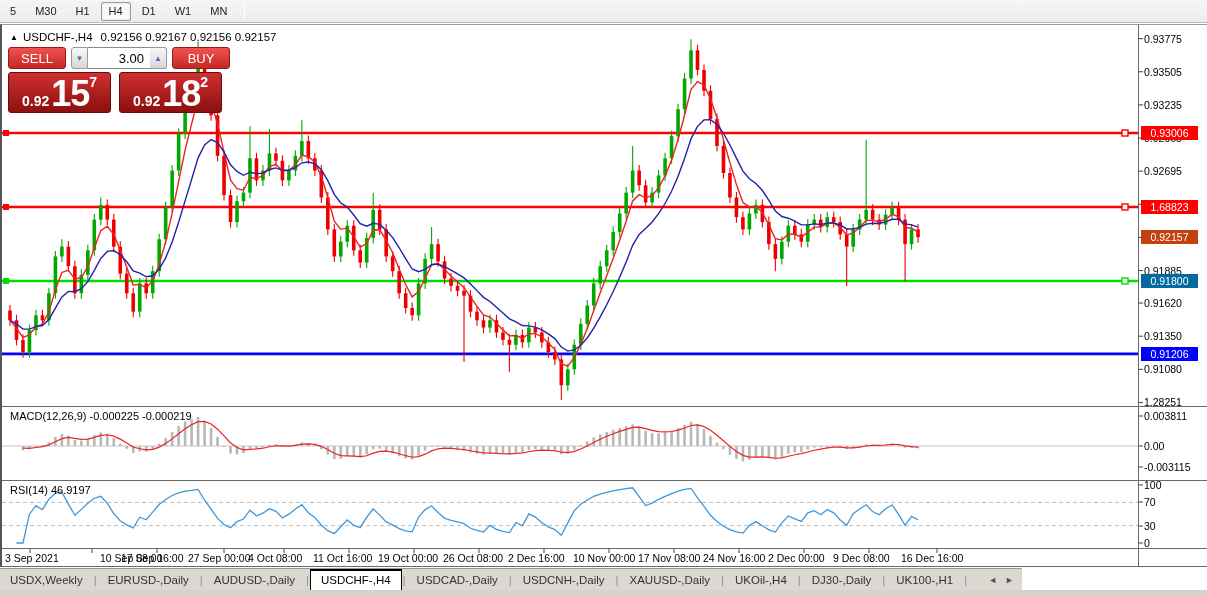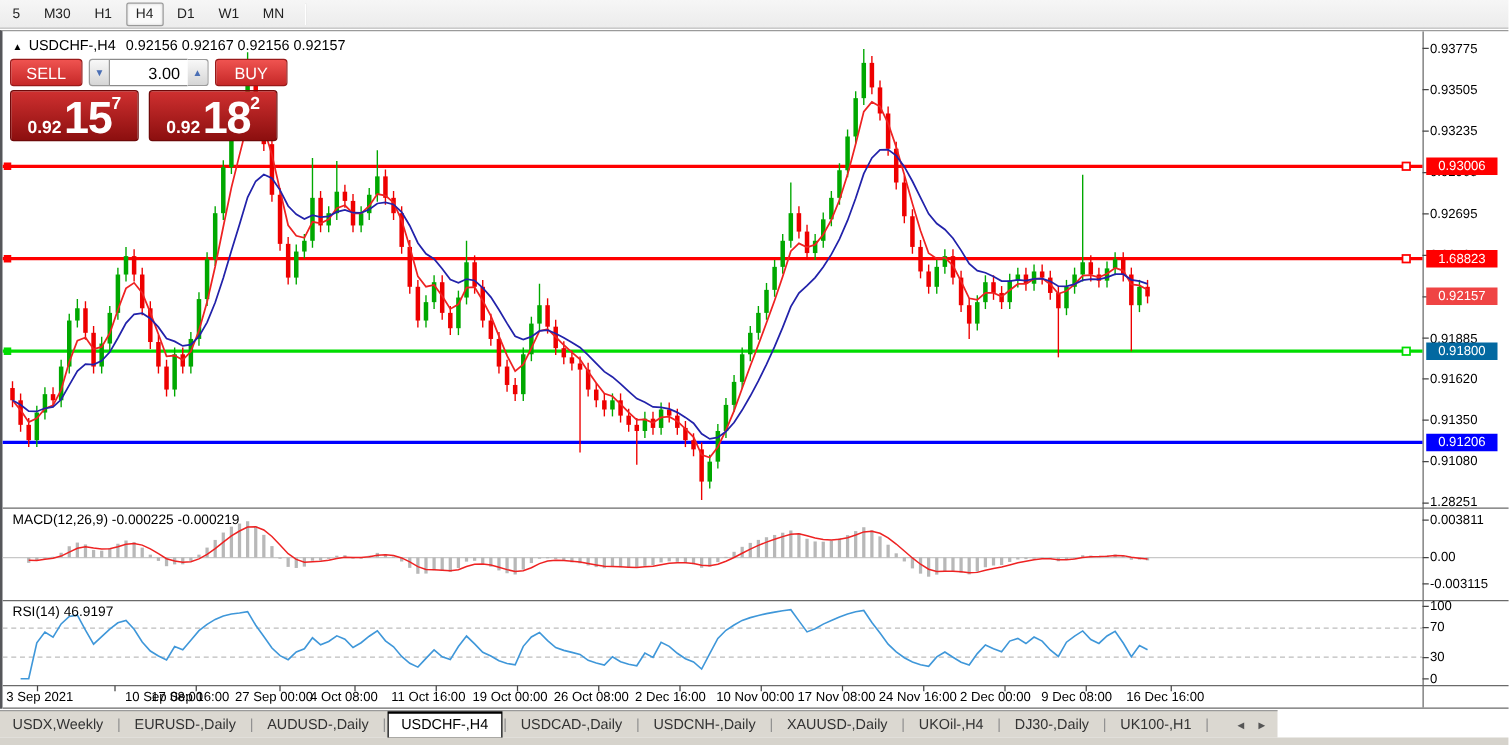--- a/index.html
+++ b/index.html
@@ -623,21 +623,21 @@
         <div class="ptick" style="top: 206.418px;">0.92155</div>
         <div class="ptick" style="top: 239.547px;">0.91885</div>
         <div class="ptick" style="top: 272.062px;">0.91620</div>
         <div class="ptick" style="top: 305.191px;">0.91350</div>
         <div class="ptick" style="top: 338.32px;">0.91080</div>
         <div class="ptick" style="top: 371.449px;">1.28251</div>
         <div class="badge" style="top: 101px; background: rgb(255, 0, 0);">0.93006</div>
         <div class="badge" style="top: 174.988px; background: rgb(255, 0, 0);">1.68823</div>
         <div class="badge" style="top: 248.976px; background: #0369a1;">0.91800</div>
         <div class="badge" style="top: 321.86px; background: rgb(0, 0, 255);">0.91206</div>
-        <div class="badge" style="top: 205.172px; background: #ef4444;">0.92157</div>
+        <div class="badge" style="top: 205.172px; background: #c2410c;">0.92157</div>
         <div class="itick" style="top: 385px;">0.003811</div>
         <div class="itick" style="top: 415px;">0.00</div>
         <div class="itick" style="top: 436px;">-0.003115</div>
         <div class="itick" style="top: 454px;">100</div>
         <div class="itick" style="top: 471px;">70</div>
         <div class="itick" style="top: 495px;">30</div>
         <div class="itick" style="top: 512px;">0</div>
         <div class="tlabel" style="top: 527px; left: 3px;">3 Sep 2021</div>
         <div class="tlabel" style="top: 527px; left: 54px; padding-left: 44px;">10 Sep 08:00</div>
         <div class="tlabel" style="top: 527px; left: 119px;">17 Sep 16:00</div>

